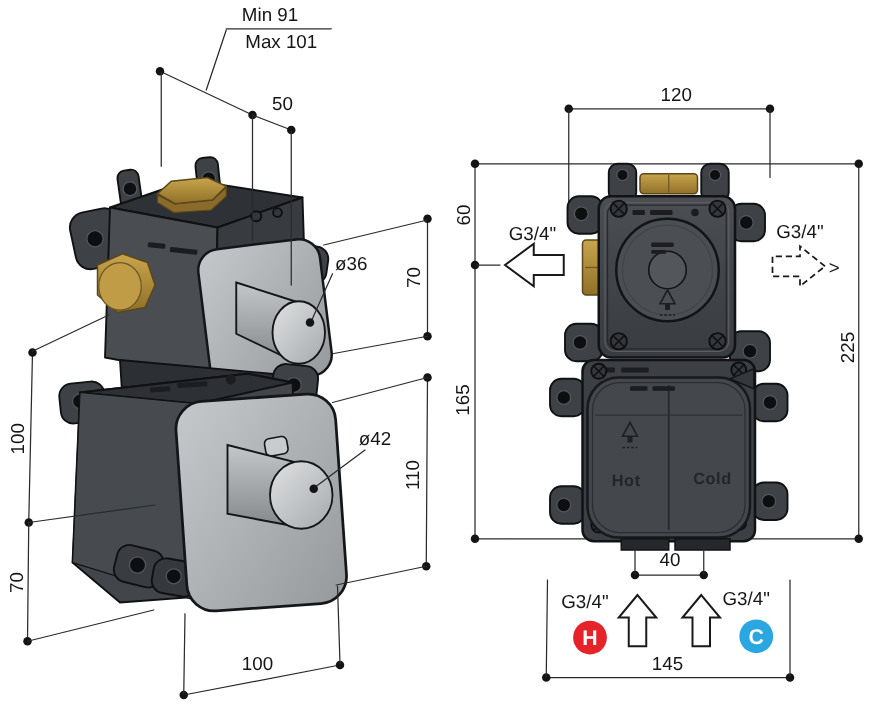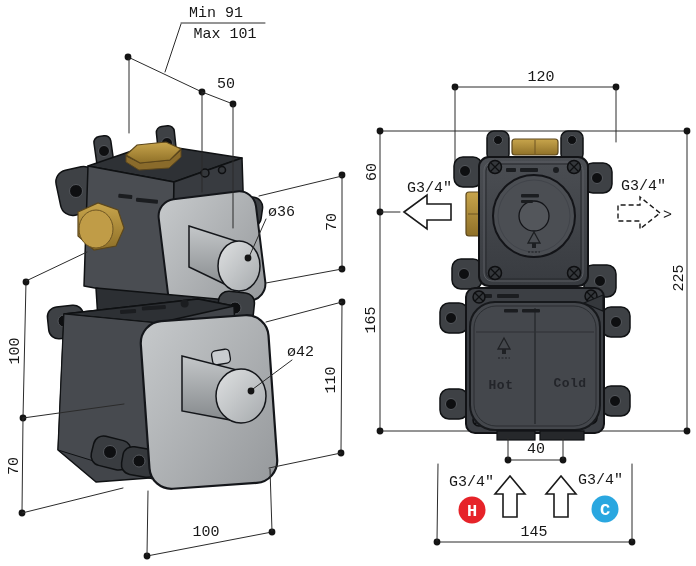--- a/index.html
+++ b/index.html
@@ -1,17 +1,17 @@
 <!DOCTYPE html>
 <html><head>
 <meta charset="utf-8">
 <style>
   html,body{margin:0;padding:0;background:#ffffff;}
   .canvas{position:relative;width:696px;height:566px;background:#ffffff;overflow:hidden;
-          font-family:Liberation Mono, monospace;}
+          font-family:Liberation Sans, sans-serif;}
   svg{position:absolute;left:0;top:0;}
   .ln{stroke:#2b2b2b;stroke-width:1;fill:none;stroke-linecap:round;}
   .dot{fill:#141414;stroke:none;}
   .dtext{font-size:15px;fill:#161616;}
   .ftext{font-size:15px;fill:#161616;}
   .emboss{font-size:13px;font-weight:bold;fill:#23252a;letter-spacing:.5px;}
   .badge-t{font-size:17px;font-weight:bold;fill:#ffffff;}
   .part{stroke:#0f1113;stroke-width:1.5;stroke-linejoin:round;}
   .dark{fill:#3e4145;}
   .hole{fill:#0e0f11;stroke:#54575c;stroke-width:1;}

